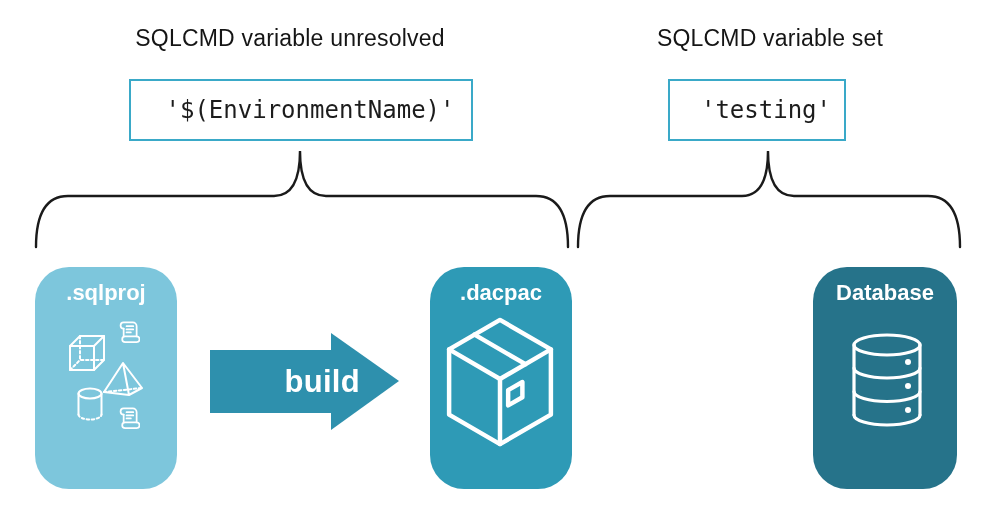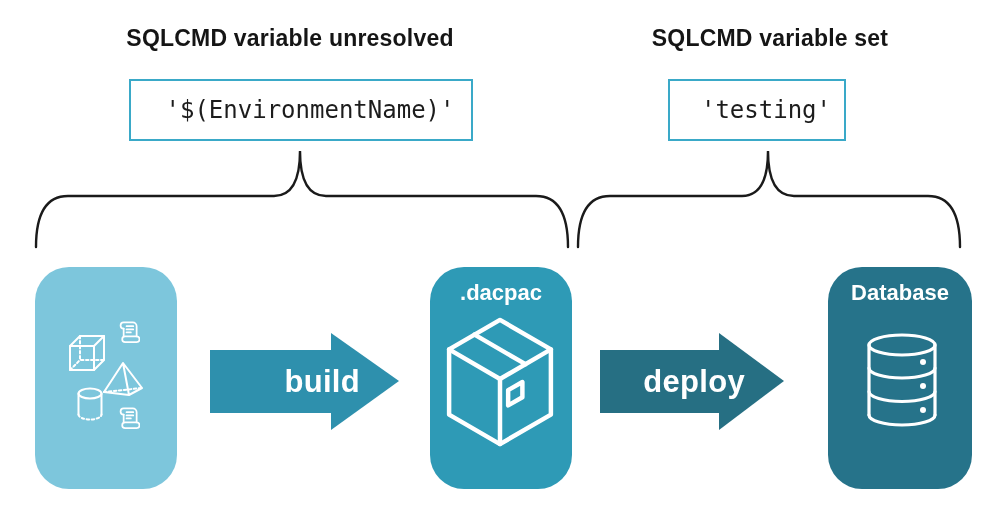--- a/index.html
+++ b/index.html
@@ -9,21 +9,21 @@
     width: 1000px;
     height: 522px;
     background: #ffffff;
     font-family: "Liberation Sans", sans-serif;
     overflow: hidden;
   }
   .heading {
     position: absolute;
     top: 25px;
     font-size: 23px;
-    font-weight: 700;
+    font-weight: 400;
     color: #151515;
     text-align: center;
     letter-spacing: 0.2px;
   }
   .heading.left { left: 60px; width: 460px; }
   .heading.right { left: 600px; width: 340px; }
   .code-box {
     position: absolute;
     top: 79px;
     background: #ffffff;
@@ -52,21 +52,21 @@
     top: 13px;
     left: 0;
     width: 100%;
     text-align: center;
     font-size: 22px;
     font-weight: 700;
     color: #ffffff;
   }
   .node.sqlproj { left: 35px; background: #7dc6dc; }
   .node.dacpac { left: 430px; background: #2e9ab6; }
-  .node.database { left: 813px; width: 144px; background: #26738a; margin-left: 15px; }
+  .node.database { left: 813px; width: 144px; background: #26738a; }
   .icon { position: absolute; }
   .arrow { position: absolute; top: 333px; height: 97px; }
   .arrow.build { left: 210px; width: 188px; }
   .arrow.deploy { left: 600px; width: 183px; }
   .arrow-body {
     position: absolute;
     left: 0; top: 17px;
     height: 63px;
   }
   .arrow.build .arrow-body { width: 121px; background: #2e90ad; }
@@ -110,20 +110,21 @@
   <div class="code-box right">'testing'</div>
 
   <svg class="braces-svg" viewBox="0 0 1000 522">
     <g fill="none" stroke="#1a1a1a" stroke-width="2.4" stroke-linecap="round">
       <path d="M36 247 Q36 196 68 196 L274 196 Q300 196 300 151 Q300 196 326 196 L536 196 Q568 196 568 247"></path>
       <path d="M578 247 Q578 196 610 196 L742 196 Q768 196 768 151 Q768 196 794 196 L928 196 Q960 196 960 247"></path>
     </g>
   </svg>
 
   <div class="node sqlproj">
+    <div class="node-title">.sqlproj</div>
     <span class="icon" style="left:80px; top:52px;">
       <svg class="glyph" width="25" height="25" viewBox="0 0 26 26" stroke-width="1.8">
         <path d="M9 10 a3.2 3.2 0 1 1 0 -6.4 h9.5 a4 4 0 0 1 4 4 v10.4"></path>
         <path d="M9 10 v8"></path>
         <path d="M12 7.5 h7 M12 10.8 h7 M12 14 h4.5"></path>
         <path d="M22.5 18 a3 3 0 0 1 0 6 h-12 a3 3 0 0 1 -3 -3 a3 3 0 0 1 3 -3 z"></path>
       </svg>
     </span>
     <span class="icon" style="left:31px; top:67px;">
       <svg class="glyph" width="42" height="38" viewBox="0 0 42 38" stroke-width="2">
@@ -168,25 +169,20 @@
       <svg class="glyph" width="114" height="140" viewBox="0 0 112 134" stroke-width="4.4">
         <path d="M56 6 L106 35 L56 64 L6 35 Z"></path>
         <path d="M31 20.5 L81 49.5"></path>
         <path d="M6 35 V99 L56 128 L106 99 V35"></path>
         <path d="M56 64 V128"></path>
         <polygon points="64,75 78,67 78,82 64,90"></polygon>
       </svg>
     </span>
   </div>
 
-  <div class="arrow deploy">
-    <div class="arrow-body"></div>
-    <div class="arrow-head"></div>
-    <div class="arrow-label">deploy</div>
-  </div>
 
   <div class="node database">
     <div class="node-title">Database</div>
     <span class="icon" style="left:36px; top:65px;">
       <svg class="glyph" width="76" height="96" viewBox="0 0 76 96" stroke-width="3.2">
         <ellipse cx="38" cy="13" rx="33" ry="10"></ellipse>
         <path d="M5 13 V83 M71 13 V83"></path>
         <path d="M5 83 a33 10 0 0 0 66 0"></path>
         <path d="M5 36 a33 10 0 0 0 66 0"></path>
         <path d="M5 59.5 a33 10 0 0 0 66 0"></path>

